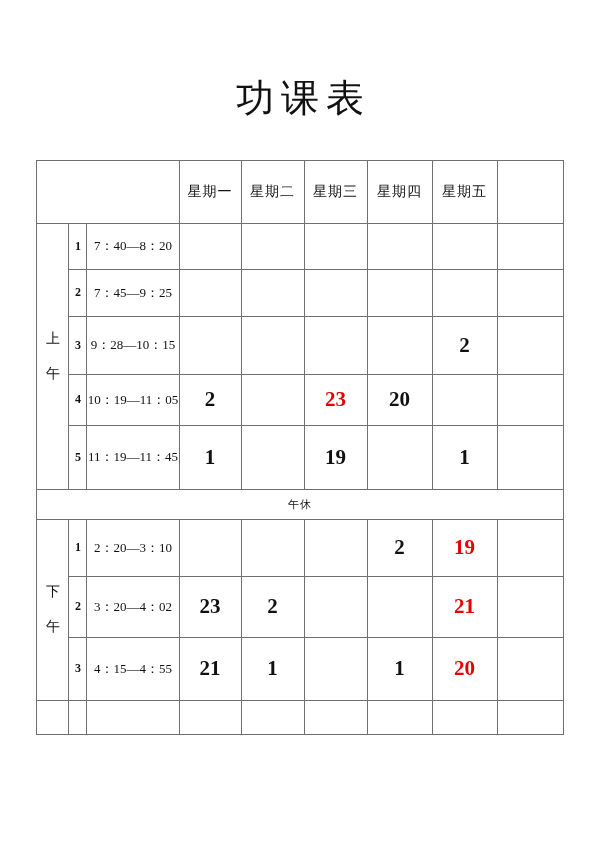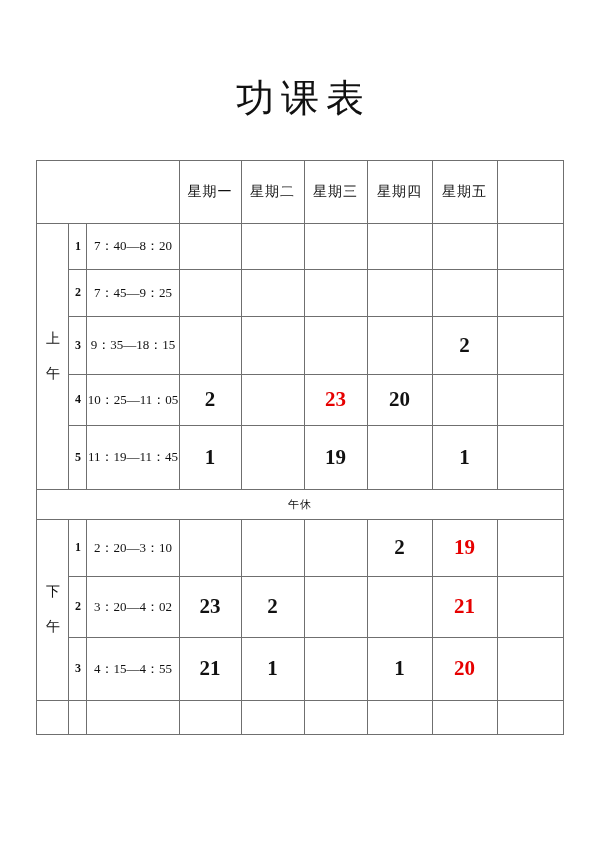--- a/index.html
+++ b/index.html
@@ -100,31 +100,31 @@
       <td class="time">7：45—9：25</td>
       <td class="num" data-color="black"></td>
       <td class="num" data-color="black"></td>
       <td class="num" data-color="black"></td>
       <td class="num" data-color="black"></td>
       <td class="num" data-color="black"></td>
       <td></td>
     </tr>
     <tr style="height:58px">
       <td class="period">3</td>
-      <td class="time">9：35—18：15</td>
+      <td class="time">9：28—10：15</td>
       <td class="num" data-color="black"></td>
       <td class="num" data-color="black"></td>
       <td class="num" data-color="black"></td>
       <td class="num" data-color="black"></td>
       <td class="num" data-color="black">2</td>
       <td></td>
     </tr>
     <tr style="height:51px">
       <td class="period">4</td>
-      <td class="time">10：25—11：05</td>
+      <td class="time">10：19—11：05</td>
       <td class="num" data-color="black">2</td>
       <td class="num" data-color="black"></td>
       <td class="num" data-color="red">23</td>
       <td class="num" data-color="black">20</td>
       <td class="num" data-color="black"></td>
       <td></td>
     </tr>
     <tr style="height:64px">
       <td class="period">5</td>
       <td class="time">11：19—11：45</td>

